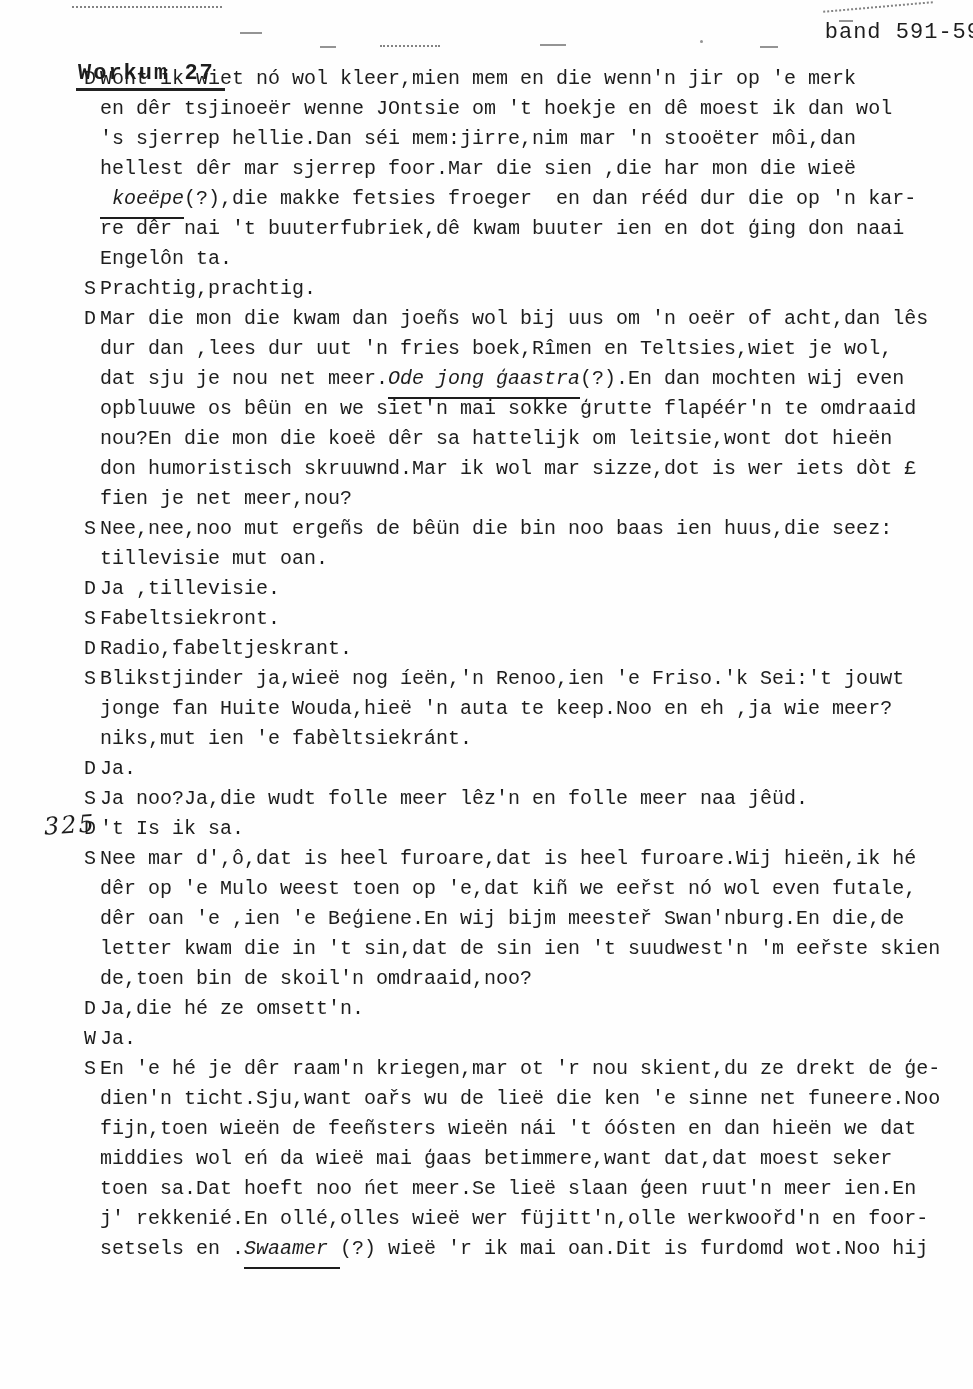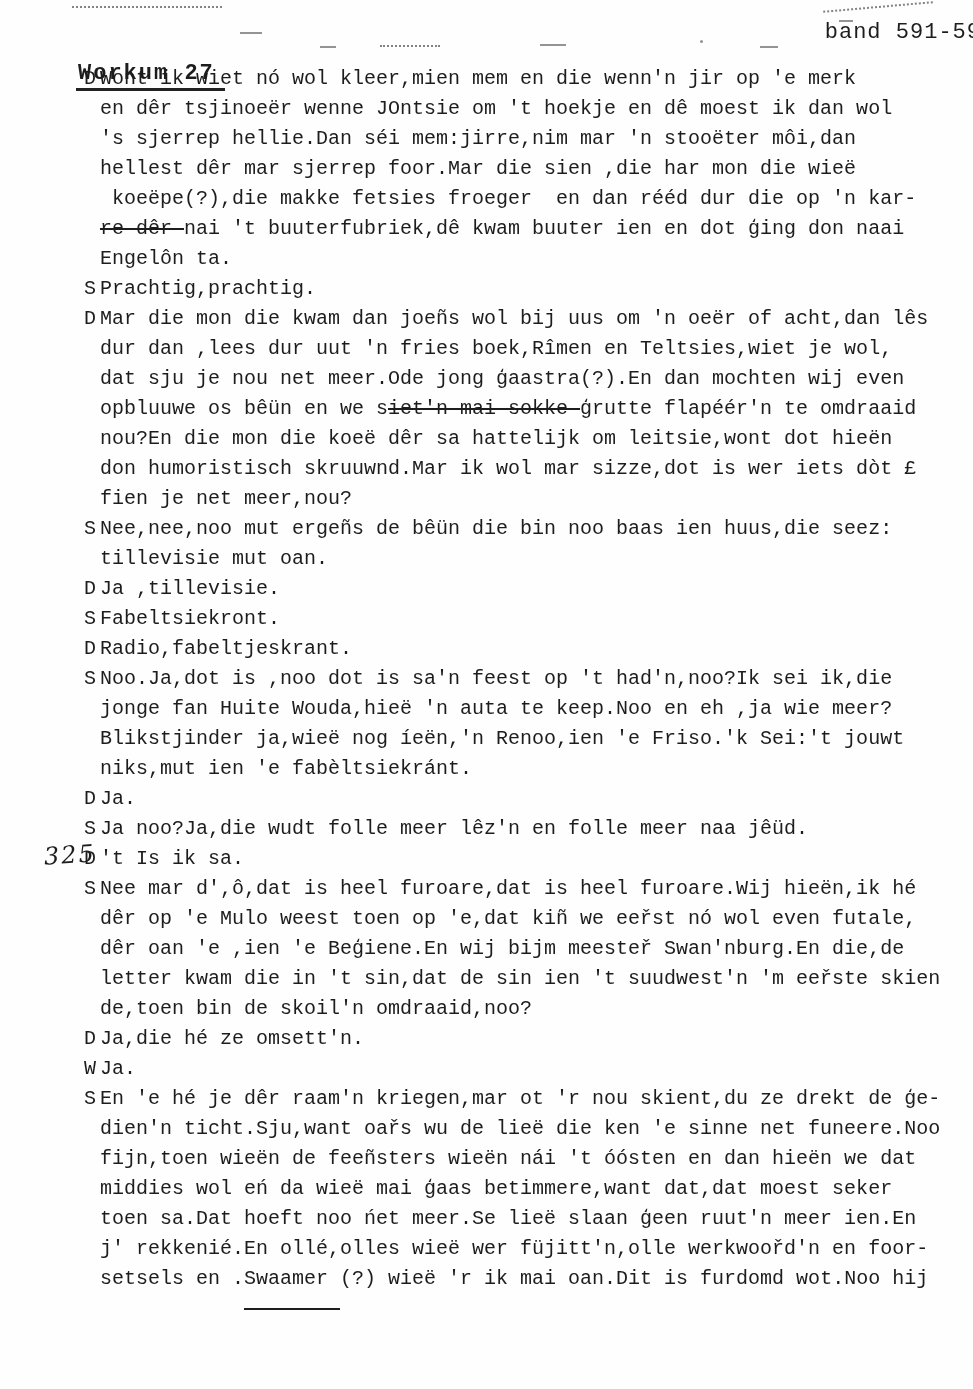--- a/index.html
+++ b/index.html
@@ -12,21 +12,21 @@
   .title{
     position:absolute;left:76px;top:8px;font-size:22px;font-weight:bold;
     letter-spacing:2px;border-bottom:3px solid #222;padding:0 10px 2px 2px;margin-top:43px;
   }
   .band{position:absolute;right:-8px;top:10px;font-size:22px;letter-spacing:1px;white-space:nowrap;}
   .dialogue{position:absolute;top:64px;left:0;width:973px;}
   .entry{position:relative;}
   .speaker{position:absolute;left:84px;top:0;font-size:20px;line-height:30px;}
   .lines{margin-left:100px;}
   .line{font-size:20px;line-height:30px;white-space:pre;letter-spacing:0;}
-  .ul{border-bottom:2px solid #1d1d1d;padding-bottom:18px;}
+  .ul{border-bottom:2px solid #1d1d1d;padding-bottom:7px;font-style:italic;}
   .margin-note{
     position:absolute;left:44px;top:-3px;font-family:"DejaVu Serif",serif;
     font-style:italic;font-size:24px;transform:rotate(-4deg);letter-spacing:2px;
   }
   
   .noise{position:absolute;pointer-events:none;}
   .dotted{border-top:2px dotted #5a5a5a;height:0;opacity:.75;}
   .dash{background:#4c4c4c;height:2px;opacity:.6;}
   .dot{background:#4c4c4c;width:3px;height:3px;border-radius:50%;opacity:.6;}
 </style>
@@ -102,23 +102,22 @@
       </div>
       <div class="entry">
         <span class="speaker">D</span>
         <div class="lines">
           <div class="line">Radio,fabeltjeskrant.</div>
         </div>
       </div>
       <div class="entry">
         <span class="speaker">S</span>
         <div class="lines">
-          <div class="line">Noo.Ja,dot is ,noo dot is sa'n feest op 't had'n,noo?Ik sei ik,die</div>
+          <div class="line">Blikstjinder ja,wieë nog íeën,'n Renoo,ien 'e Friso.'k Sei:'t jouwt</div>
           <div class="line">jonge fan Huite Wouda,hieë 'n auta te keep.Noo en eh ,ja wie meer?</div>
-          <div class="line">Blikstjinder ja,wieë nog íeën,'n Renoo,ien 'e Friso.'k Sei:'t jouwt</div>
           <div class="line">niks,mut ien 'e fabèltsiekránt.</div>
         </div>
       </div>
       <div class="entry">
         <span class="speaker">D</span>
         <div class="lines">
           <div class="line">Ja.</div>
         </div>
       </div>
       <div class="entry">

